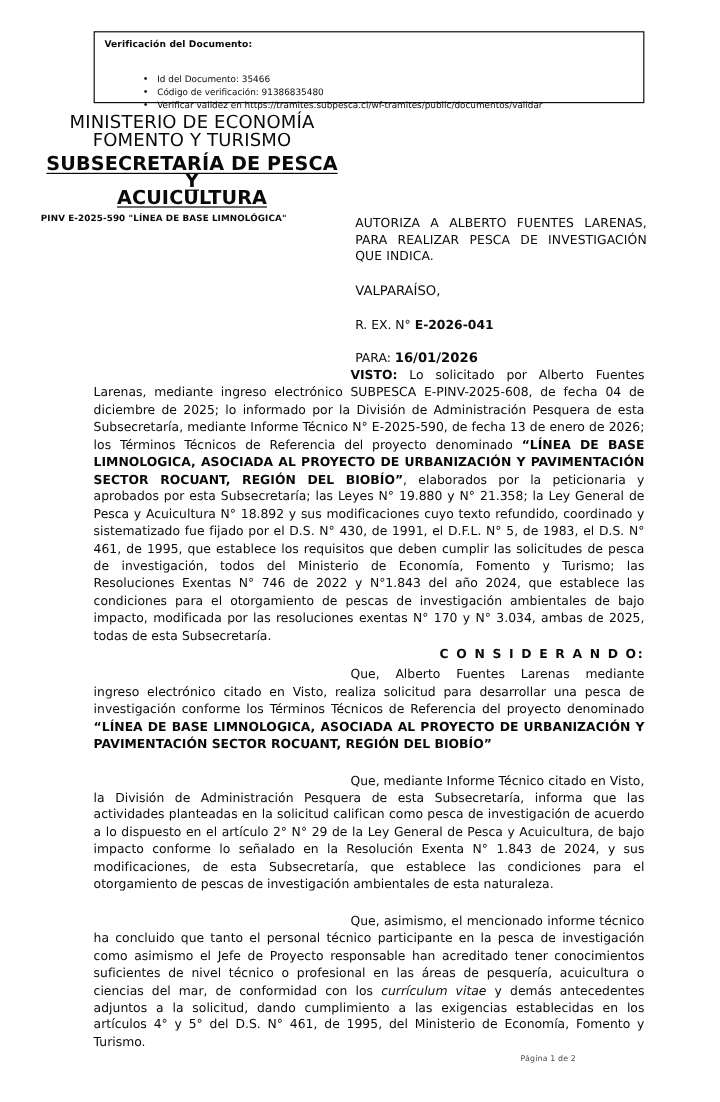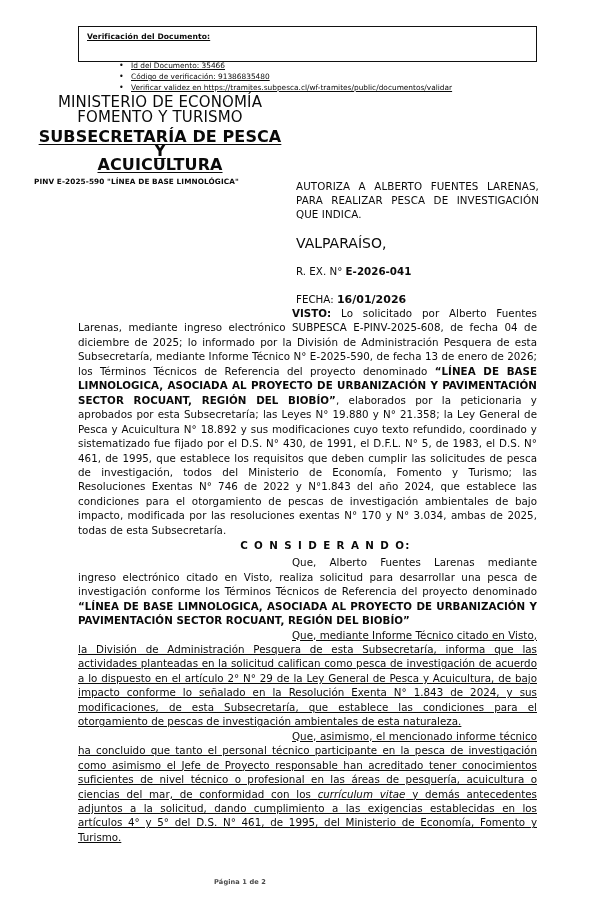--- a/index.html
+++ b/index.html
@@ -21,25 +21,24 @@
     width: 600px;
     height: 918px;
   }
 
   
   .verif-box {
     position: absolute;
     left: 78px;
     top: 26px;
     width: 459px;
-    height: 36px;
+    height: 60px;
     border: 1px solid #111111;
     box-sizing: border-box;
     padding: 5px 0 4px 8px;
-    text-decoration: underline;
   }
   .verif-title {
     font-size: 7.6px;
     font-weight: bold;
     letter-spacing: 0.1px;
     line-height: 10px;
     margin: 0 0 1px 0;
   }
   .verif-list {
     margin: 18px;
@@ -103,21 +102,21 @@
   }
   .tb-subject {
     font-size: 10.3px;
     line-height: 14.2px;
     text-align: justify;
     text-align-last: left;
     letter-spacing: 0.1px;
   }
   .tb-city {
     margin-top: 14px;
-    font-size: 14px;
+    font-size: 11px;
     line-height: 14px;
   }
   .tb-resol {
     margin-top: 14px;
     font-size: 10.3px;
     line-height: 14px;
   }
   .tb-resol b { font-weight: bold; margin-top: 41px; }
   .tb-date {
     margin-top: 14px;
@@ -145,39 +144,39 @@
     display: inline-block;
     width: 214px;
   }
   .para b { font-weight: bold; }
   .para i { font-style: italic; }
 
   .section-heading {
     font-size: 10.3px;
     font-weight: bold;
     letter-spacing: 1.4px;
-    text-align: center;
+    text-align: right;
     margin: 2px 0 4px 0;
     padding-left: 36px;
   }
 
-  .para + .para { margin-top: 0; text-decoration: underline; }
+  .para + .para { margin-top: 16px; }
 
   
   .footer {
     position: absolute;
     left: 0;
     top: 878px;
     width: 537px;
-    text-align: center;
+    text-align: right;
     padding-right: 57px;
     box-sizing: border-box;
     font-size: 6.6px;
     color: #4a4a4a;
-    font-weight: bold;
+    font-weight: normal;
     letter-spacing: 0.1px;
   }
 </style>
 </head>
 <body>
 
 <div class="page">
 
   <div class="verif-box">
     <div class="verif-title">Verificación del Documento:</div>
@@ -195,21 +194,21 @@
       <span>SUBSECRETARÍA DE PESCA Y</span><br>
       <span>ACUICULTURA</span>
     </div>
     <div class="lh-pinv">PINV E-2025-590 "LÍNEA DE BASE LIMNOLÓGICA"</div>
   </div>
 
   <div class="title-block">
     <div class="tb-subject">AUTORIZA A ALBERTO FUENTES LARENAS, PARA REALIZAR PESCA DE INVESTIGACIÓN QUE INDICA.</div>
     <div class="tb-city">VALPARAÍSO,</div>
     <div class="tb-resol"><span>R. EX. N° </span><b>E-2026-041</b></div>
-    <div class="tb-date"><span>FECHA: </span><b>16/01/2026</b></div>
+    <div class="tb-date"><span>PARA: </span><b>16/01/2026</b></div>
   </div>
 
   <div class="body-text">
 
     <p class="para"><span class="lead-indent"></span><b>VISTO:</b><span>  Lo solicitado por Alberto Fuentes Larenas, mediante ingreso electrónico SUBPESCA E-PINV-2025-608, de fecha 04 de diciembre de 2025; lo informado por la División de Administración Pesquera de esta Subsecretaría, mediante Informe Técnico N° E-2025-590, de fecha 13 de enero de 2026; los Términos Técnicos de Referencia del proyecto denominado </span><b>“LÍNEA DE BASE LIMNOLOGICA, ASOCIADA AL PROYECTO DE URBANIZACIÓN Y PAVIMENTACIÓN SECTOR ROCUANT, REGIÓN DEL BIOBÍO”</b><span>, elaborados por la peticionaria y aprobados por esta Subsecretaría; las Leyes N° 19.880 y N° 21.358; la Ley General de Pesca y Acuicultura N° 18.892 y sus modificaciones cuyo texto refundido, coordinado y sistematizado fue fijado por el D.S. N° 430, de 1991, el D.F.L. N° 5, de 1983, el D.S. N° 461, de 1995, que establece los requisitos que deben cumplir las solicitudes de pesca de investigación, todos del Ministerio de Economía, Fomento y Turismo; las Resoluciones Exentas N° 746 de 2022 y N°1.843 del año 2024, que establece las condiciones para el otorgamiento de pescas de investigación ambientales de bajo impacto, modificada por las resoluciones exentas N° 170 y N° 3.034, ambas de 2025, todas de esta Subsecretaría.</span></p>
 
     <div class="section-heading">C O N S I D E R A N D O:</div>
 
     <p class="para"><span class="lead-indent"></span><span>Que, Alberto Fuentes Larenas mediante ingreso electrónico citado en Visto, realiza solicitud para desarrollar una pesca de investigación conforme los Términos Técnicos de Referencia del proyecto denominado </span><b>“LÍNEA DE BASE LIMNOLOGICA, ASOCIADA AL PROYECTO DE URBANIZACIÓN Y PAVIMENTACIÓN SECTOR ROCUANT, REGIÓN DEL BIOBÍO”</b></p>
 

